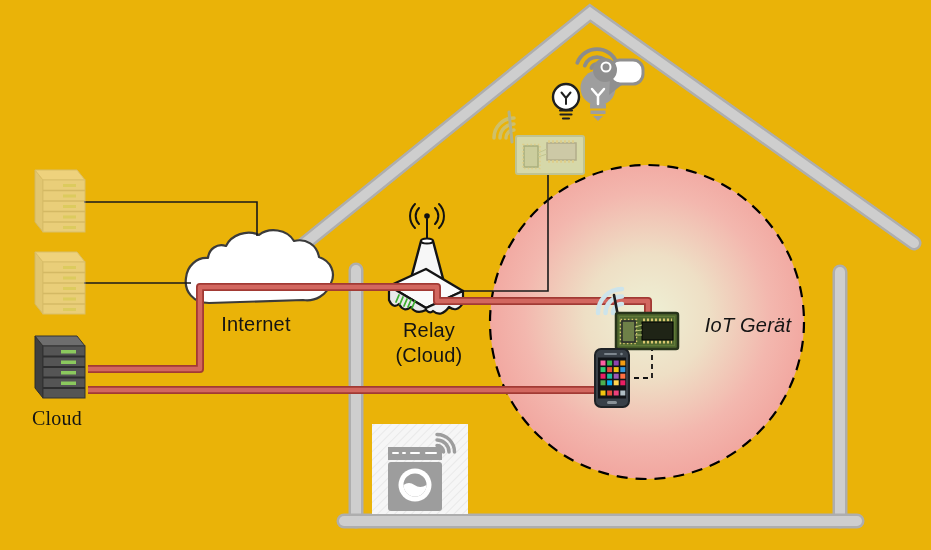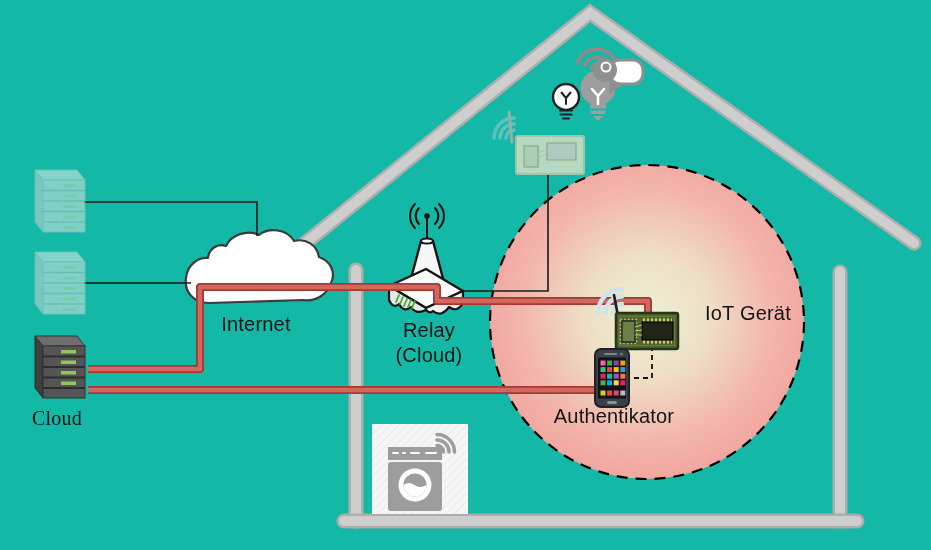--- a/index.html
+++ b/index.html
@@ -1,17 +1,17 @@
 <!DOCTYPE html>
 <html><head>
 <meta charset="utf-8">
 <style>
   html,body{margin:0;padding:0;background:#fff;}
   .stage{
-    position:relative;width:931px;height:550px;background:#14b8a6;overflow:hidden;
+    position:relative;width:931px;height:550px;background:#eab308;overflow:hidden;
     font-family:"Liberation Sans",sans-serif;color:#111;
   }
   .stage svg{position:absolute;left:0;top:0;}
   .lbl{
     position:absolute;text-align:center;font-size:20px;line-height:25px;color:#141414;
     letter-spacing:0.2px;user-select:none;
   }
 </style>
 </head>
 <body>
@@ -262,17 +262,16 @@
 
 <div class="lbl" style="left:198px;top:312px;width:116px;">Internet</div>
 
 <div class="lbl" style="left:375px;top:318px;width:108px;">
   <div>Relay</div>
   <div>(Cloud)</div>
 </div>
 
 <div class="lbl" style="left:16px;top:406px;width:82px;font-family:Liberation Serif, serif;">Cloud</div>
 
-<div class="lbl" style="left:685px;top:301px;width:126px;">IoT Gerät</div>
-
-<div class="lbl" style="left:541px;top:404px;width:146px;">Authentikator</div>
+<div class="lbl" style="left:685px;top:313px;width:126px;font-style:italic;">IoT Gerät</div>
+
 
 </div>
 
 </body></html>

